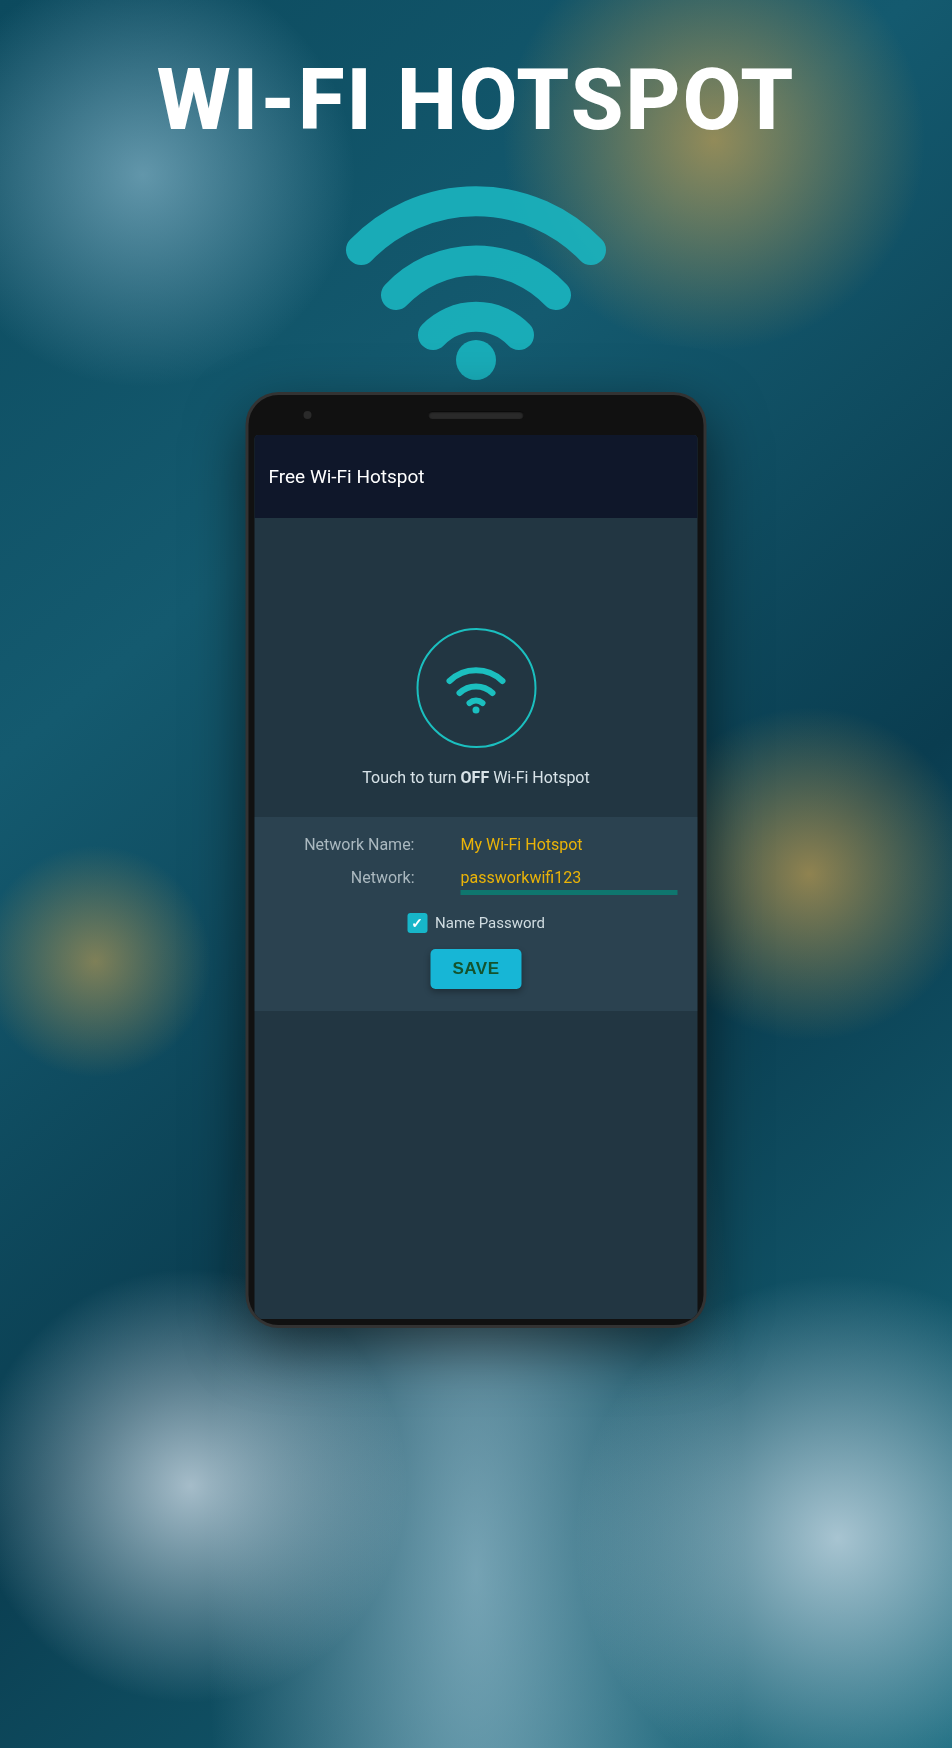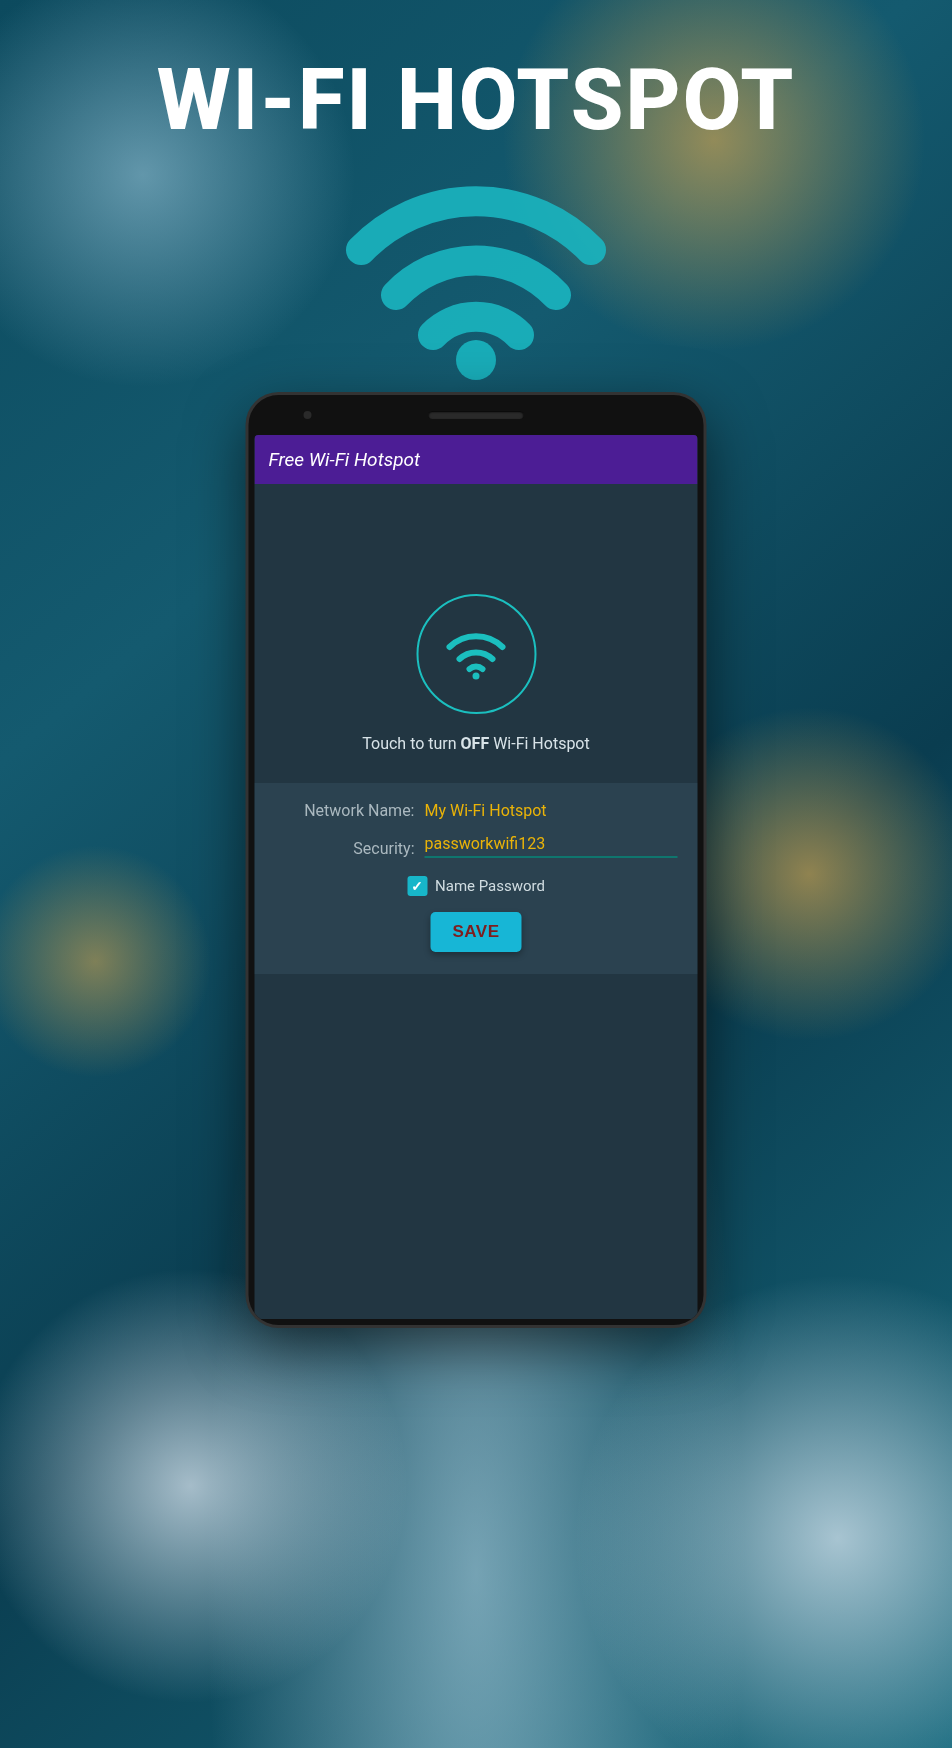--- a/index.html
+++ b/index.html
@@ -66,25 +66,24 @@
     }
     .screen {
       flex:1;
       margin:0 6px 6px;
       background:#223642;
       border-radius:4px;
       display:flex; flex-direction:column;
       overflow:hidden;
     }
     .titlebar {
-      background:#4c1d95;
+      background:#0f172a;
       color:#fff;
       font-size:19px;
-      padding:13px 14px;
-      font-style:italic;
+      padding:30px 14px;
     }
     .content { flex:1; display:flex; flex-direction:column; align-items:center; }
 
     .wifi-toggle {
       margin-top:110px;
       width:120px; height:120px; border-radius:50%;
       border:2px solid #1bbfbf;
       display:flex; align-items:center; justify-content:center;
       cursor:pointer;
     }
@@ -96,58 +95,59 @@
     .hint b{ font-weight:700; }
 
     .form {
       margin-top:30px;
       width:100%;
       background:#2b4250;
       padding:18px 20px 22px;
       display:flex; flex-direction:column; align-items:center;
     }
     .row {
-      display:flex; align-items:flex-end;
+      display:flex; align-items:flex-start;
       width:100%;
       margin-bottom:14px;
       font-size:16px;
+      gap:36px;
     }
     .row .lbl {
       color:#aab8bf;
       text-align:right;
       width:150px;
       padding-right:10px;
     }
     .row .val {
       color:#eab308;
       flex:1;
     }
     .row .val.underline {
-      border-bottom:2px solid #0f766e;
+      border-bottom:5px solid #0f766e;
       padding-bottom:3px;
     }
     .drop-caret {
       color:#869399; font-size:12px; margin-left:auto; padding-right:5px;
     }
     .check-row {
       display:flex; align-items:center; gap:8px;
       margin-top:4px; margin-bottom:16px;
       color:#d0dce1; font-size:15px;
     }
     .checkbox {
       width:20px; height:20px;
       background:#17b6c9;
       border-radius:3px;
       display:flex; align-items:center; justify-content:center;
       color:#fff; font-size:14px; font-weight:bold;
       cursor:pointer;
     }
     .save-btn {
       background:#17b6d6;
-      color:#7f1d1d;
+      color:#14532d;
       padding:10px 22px;
       border:none;
       border-radius:5px;
       font-size:17px;
       font-weight:600;
       letter-spacing:.5px;
       cursor:pointer;
       box-shadow:0 3px 6px rgba(0,0,0,.3);
     }
     .phone-chin {
@@ -215,21 +215,21 @@
 
       <div class="form">
 
         <div class="row">
           <span class="lbl">Network Name:</span>
           <span class="val">My Wi-Fi Hotspot</span>
         </div>
 
 
         <div class="row">
-          <span class="lbl">Security:</span>
+          <span class="lbl">Network:</span>
           <span class="val underline">passworkwifi123</span>
         </div>
 
         <div class="check-row">
           <span class="checkbox">✓</span>
           <span>Name Password</span>
         </div>
 
         <button class="save-btn">SAVE</button>
 

